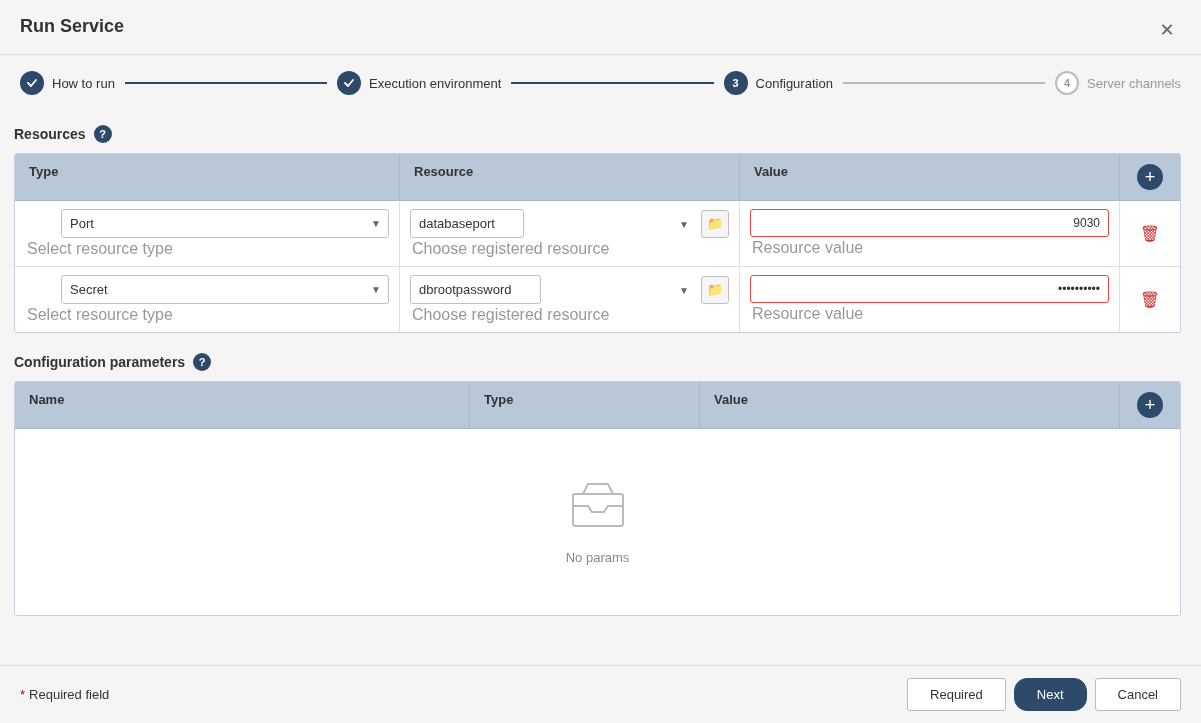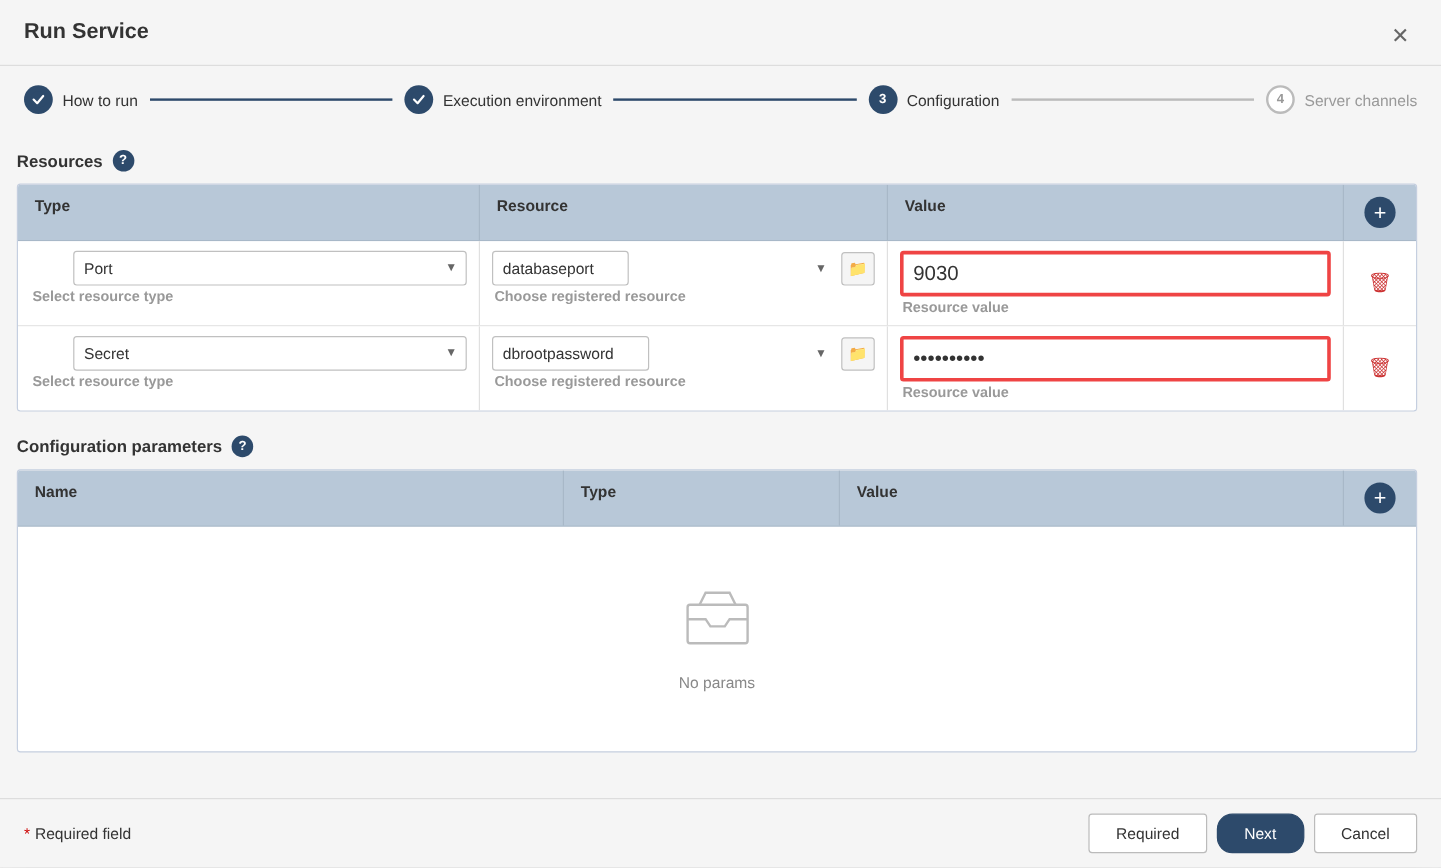--- a/index.html
+++ b/index.html
@@ -211,24 +211,23 @@
       margin-left: 36px;
     }
     .select-arrow {
       position: absolute;
       right: 8px;
       color: #666;
       pointer-events: none;
       font-size: 10px;
     }
     .field-hint {
-      font-size: 12px;
+      font-size: 16px;
       color: #999;
       padding-left: 2px;
-      font-weight: bold;
     }
     .resource-input-wrapper {
       display: flex;
       align-items: center;
       gap: 4px;
     }
     .resource-select {
       flex: 1;
       padding: 6px 28px 6px 8px;
       border: 1px solid #c0c0c0;
@@ -249,25 +248,26 @@
       display: flex;
       align-items: center;
       justify-content: center;
       color: #555;
       font-size: 13px;
       flex-shrink: 0;
     }
     .value-input {
       width: 100%;
       padding: 6px 8px;
-      border: 3px solid #ef4444;
-      border-radius: 3px;
-      font-size: 17px;
-      color: #333;
-      background: #fff;
+      border: 1px solid #ef4444;
+      border-radius: 3px;
+      font-size: 12px;
+      color: #333;
+      background: #fff;
+      text-align: right;
     }
     .td-actions {
       display: flex;
       align-items: center;
       justify-content: center;
       border-right: none;
     }
     .delete-btn {
       background: none;
       border: none;

